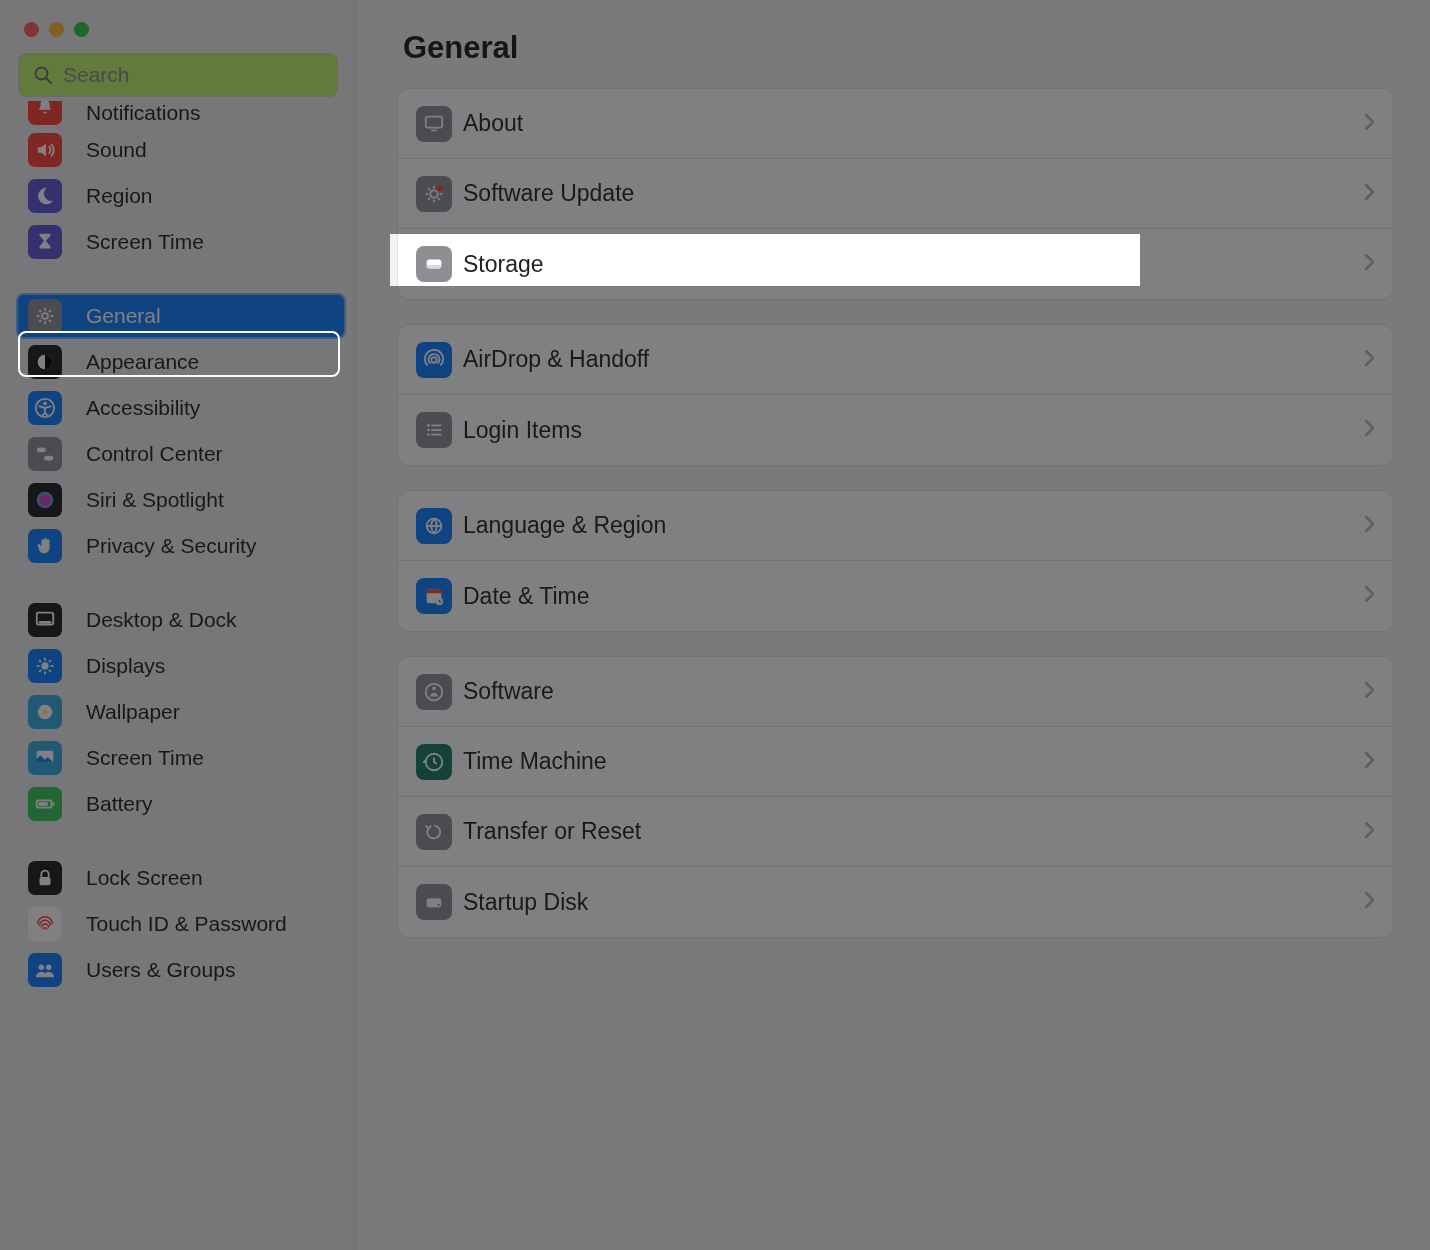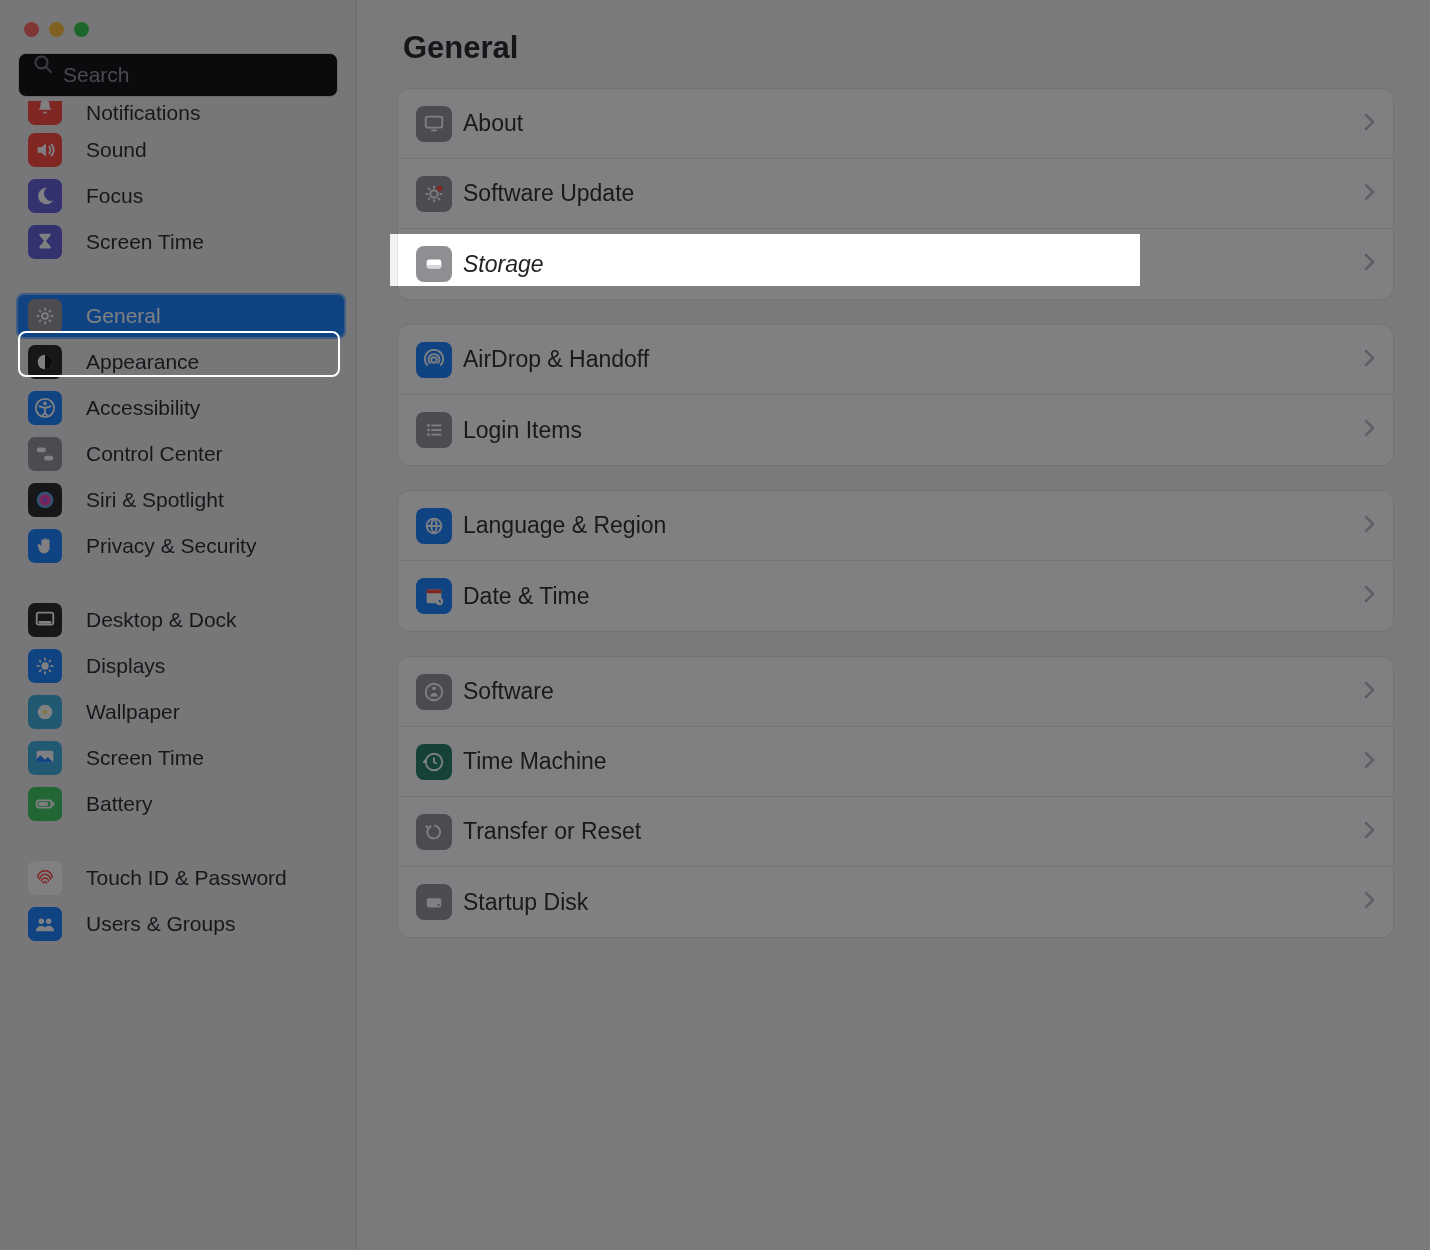--- a/index.html
+++ b/index.html
@@ -23,24 +23,25 @@
     z-index: 1;
   }
   .traffic-lights {
     display: flex;
     gap: 10px;
     padding: 22px 0 0 24px;
   }
   .tlight { width: 15px; height: 15px; border-radius: 50%; }
   .search-wrap { padding: 16px 18px 10px 18px; }
   .search-field {
-    background: #000000;
+    background: #bef264;
     border-radius: 8px;
     height: 44px;
     display: flex;
+    align-items: center;
     padding: 0 14px;
     gap: 10px;
     border: 1px solid #d0d0d2;
   }
   .search-input {
     border: none; outline: none; background: transparent;
     font-size: 21px; color:#777; width:100%;
   }
   .search-input::placeholder { color:#8a8a8e; }
   .magnifier svg { display:block; }
@@ -111,21 +112,20 @@
     padding: 0 18px;
     gap: 11px;
     border-bottom: 1px solid #e5e5e7;
     cursor: default;
   }
   .card-row:last-child { border-bottom: none; }
   .card-row.highlight {
     background: #ffffff;
     border-top: none;
     border-bottom: none;
-    font-style: italic;
   }
   .card-icon {
     width: 36px; height: 36px; border-radius: 8px;
     display:flex; align-items:center; justify-content:center;
     background:#8e8e93;
   }
   .card-label {
     flex: 1;
     font-size: 23px;
     color: #222;
@@ -188,21 +188,21 @@
               </svg>
             </span>
     <span>Sound</span>
   </div>
           <div class="side-item">
     <span class="side-icon" style="background:#5856d6">
               <svg width="22" height="22" viewBox="0 0 24 24">
                 <path d="M14 3a9 9 0 1 0 7 14 8 8 0 0 1-7-14z" fill="#fff"></path>
               </svg>
             </span>
-    <span>Focus</span>
+    <span>Region</span>
   </div>
           <div class="side-item">
     <span class="side-icon" style="background:#5856d6">
               <svg width="22" height="22" viewBox="0 0 24 24">
                 <path d="M6 3h12v2l-5 6 5 6v2H6v-2l5-6-5-6V3z" fill="#fff"></path>
               </svg>
             </span>
     <span>Screen Time</span>
   </div>
         </div>
@@ -335,20 +335,29 @@
               <svg width="22" height="22" viewBox="0 0 24 24">
                 <rect x="3" y="8" width="16" height="8" rx="2" fill="none" stroke="#fff" stroke-width="2"></rect>
                 <rect x="5" y="10" width="10" height="4" fill="#fff"></rect>
                 <rect x="20" y="10" width="2" height="4" fill="#fff"></rect>
               </svg>
             </span>
     <span>Battery</span>
   </div>
         </div>
         <div class="side-group">
+          <div class="side-item">
+    <span class="side-icon" style="background:#1c1c1e">
+              <svg width="22" height="22" viewBox="0 0 24 24">
+                <rect x="6" y="11" width="12" height="9" rx="2" fill="#fff"></rect>
+                <path d="M8 11V8a4 4 0 0 1 8 0v3" fill="none" stroke="#fff" stroke-width="2"></path>
+              </svg>
+            </span>
+    <span>Lock Screen</span>
+  </div>
           <div class="side-item">
     <span class="side-icon" style="background:#ffffff">
               <svg width="22" height="22" viewBox="0 0 24 24">
                 <g fill="none" stroke="#ff3b30" stroke-width="1.6">
                   <path d="M6 14a6 6 0 0 1 12 0"></path>
                   <path d="M8 16a4 4 0 0 1 8 0"></path>
                   <path d="M10 18a2 2 0 0 1 4 0"></path>
                   <path d="M4 12a8 8 0 0 1 16 0"></path>
                 </g>
               </svg>

